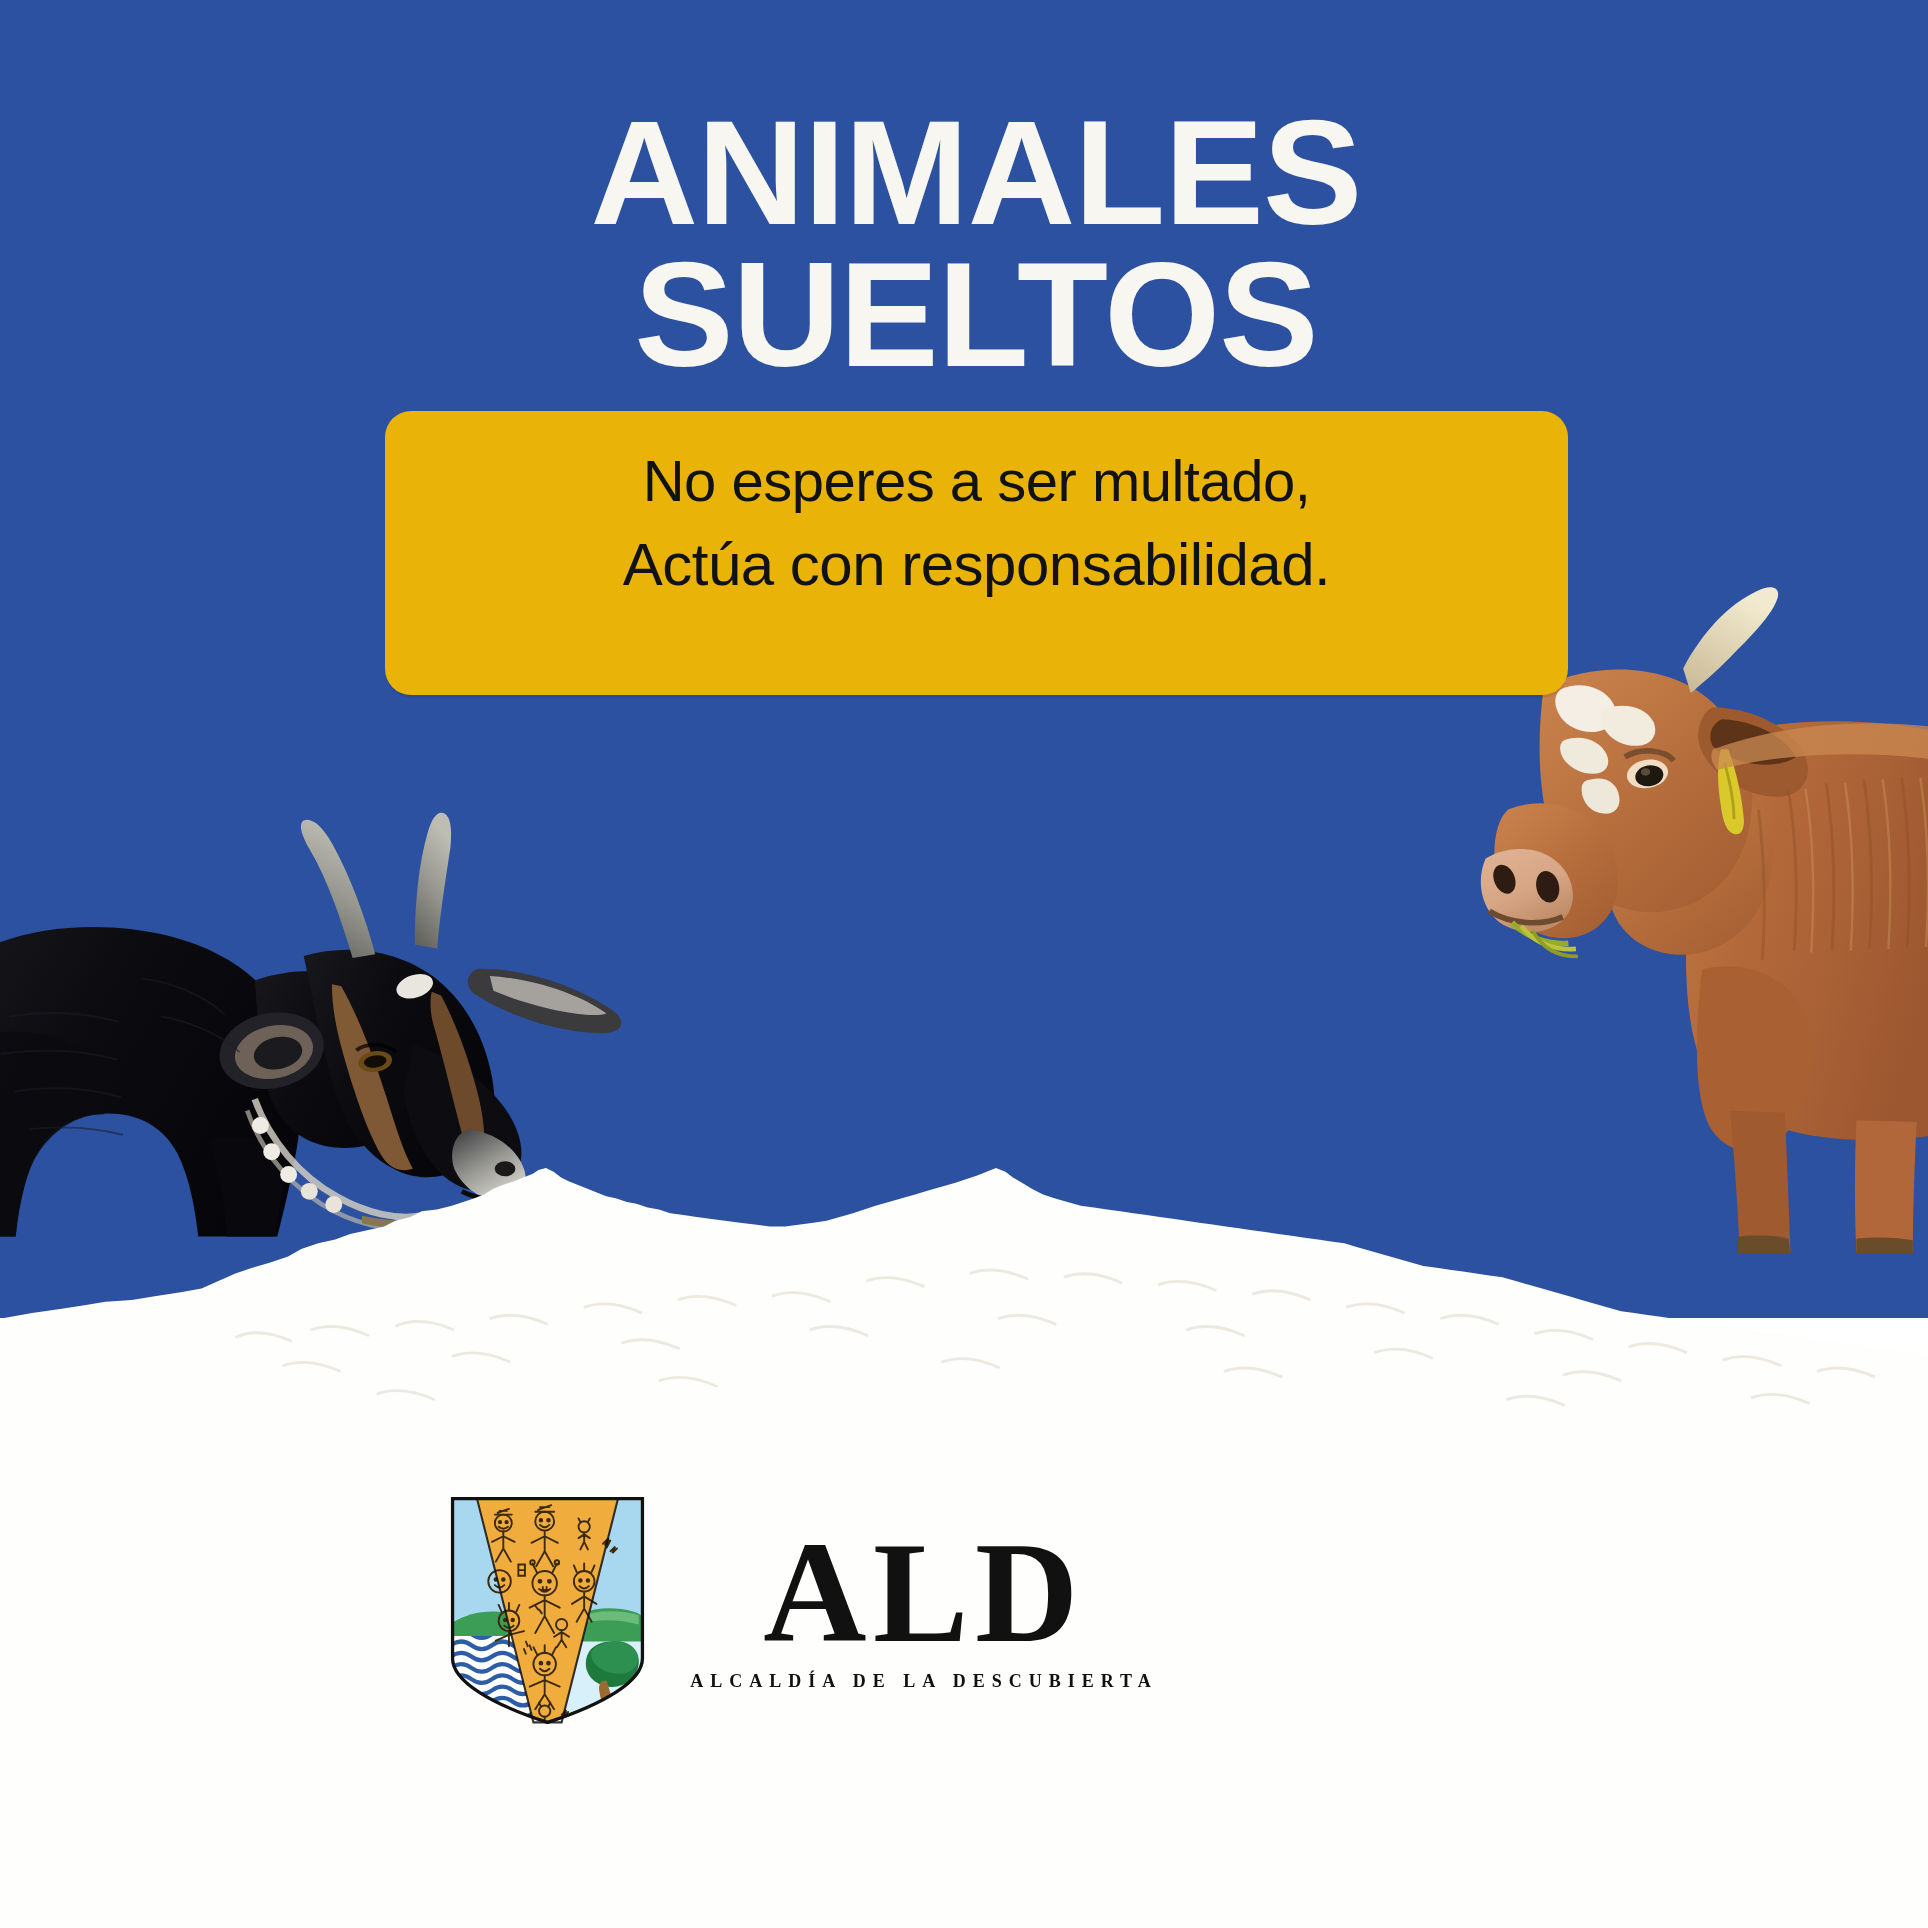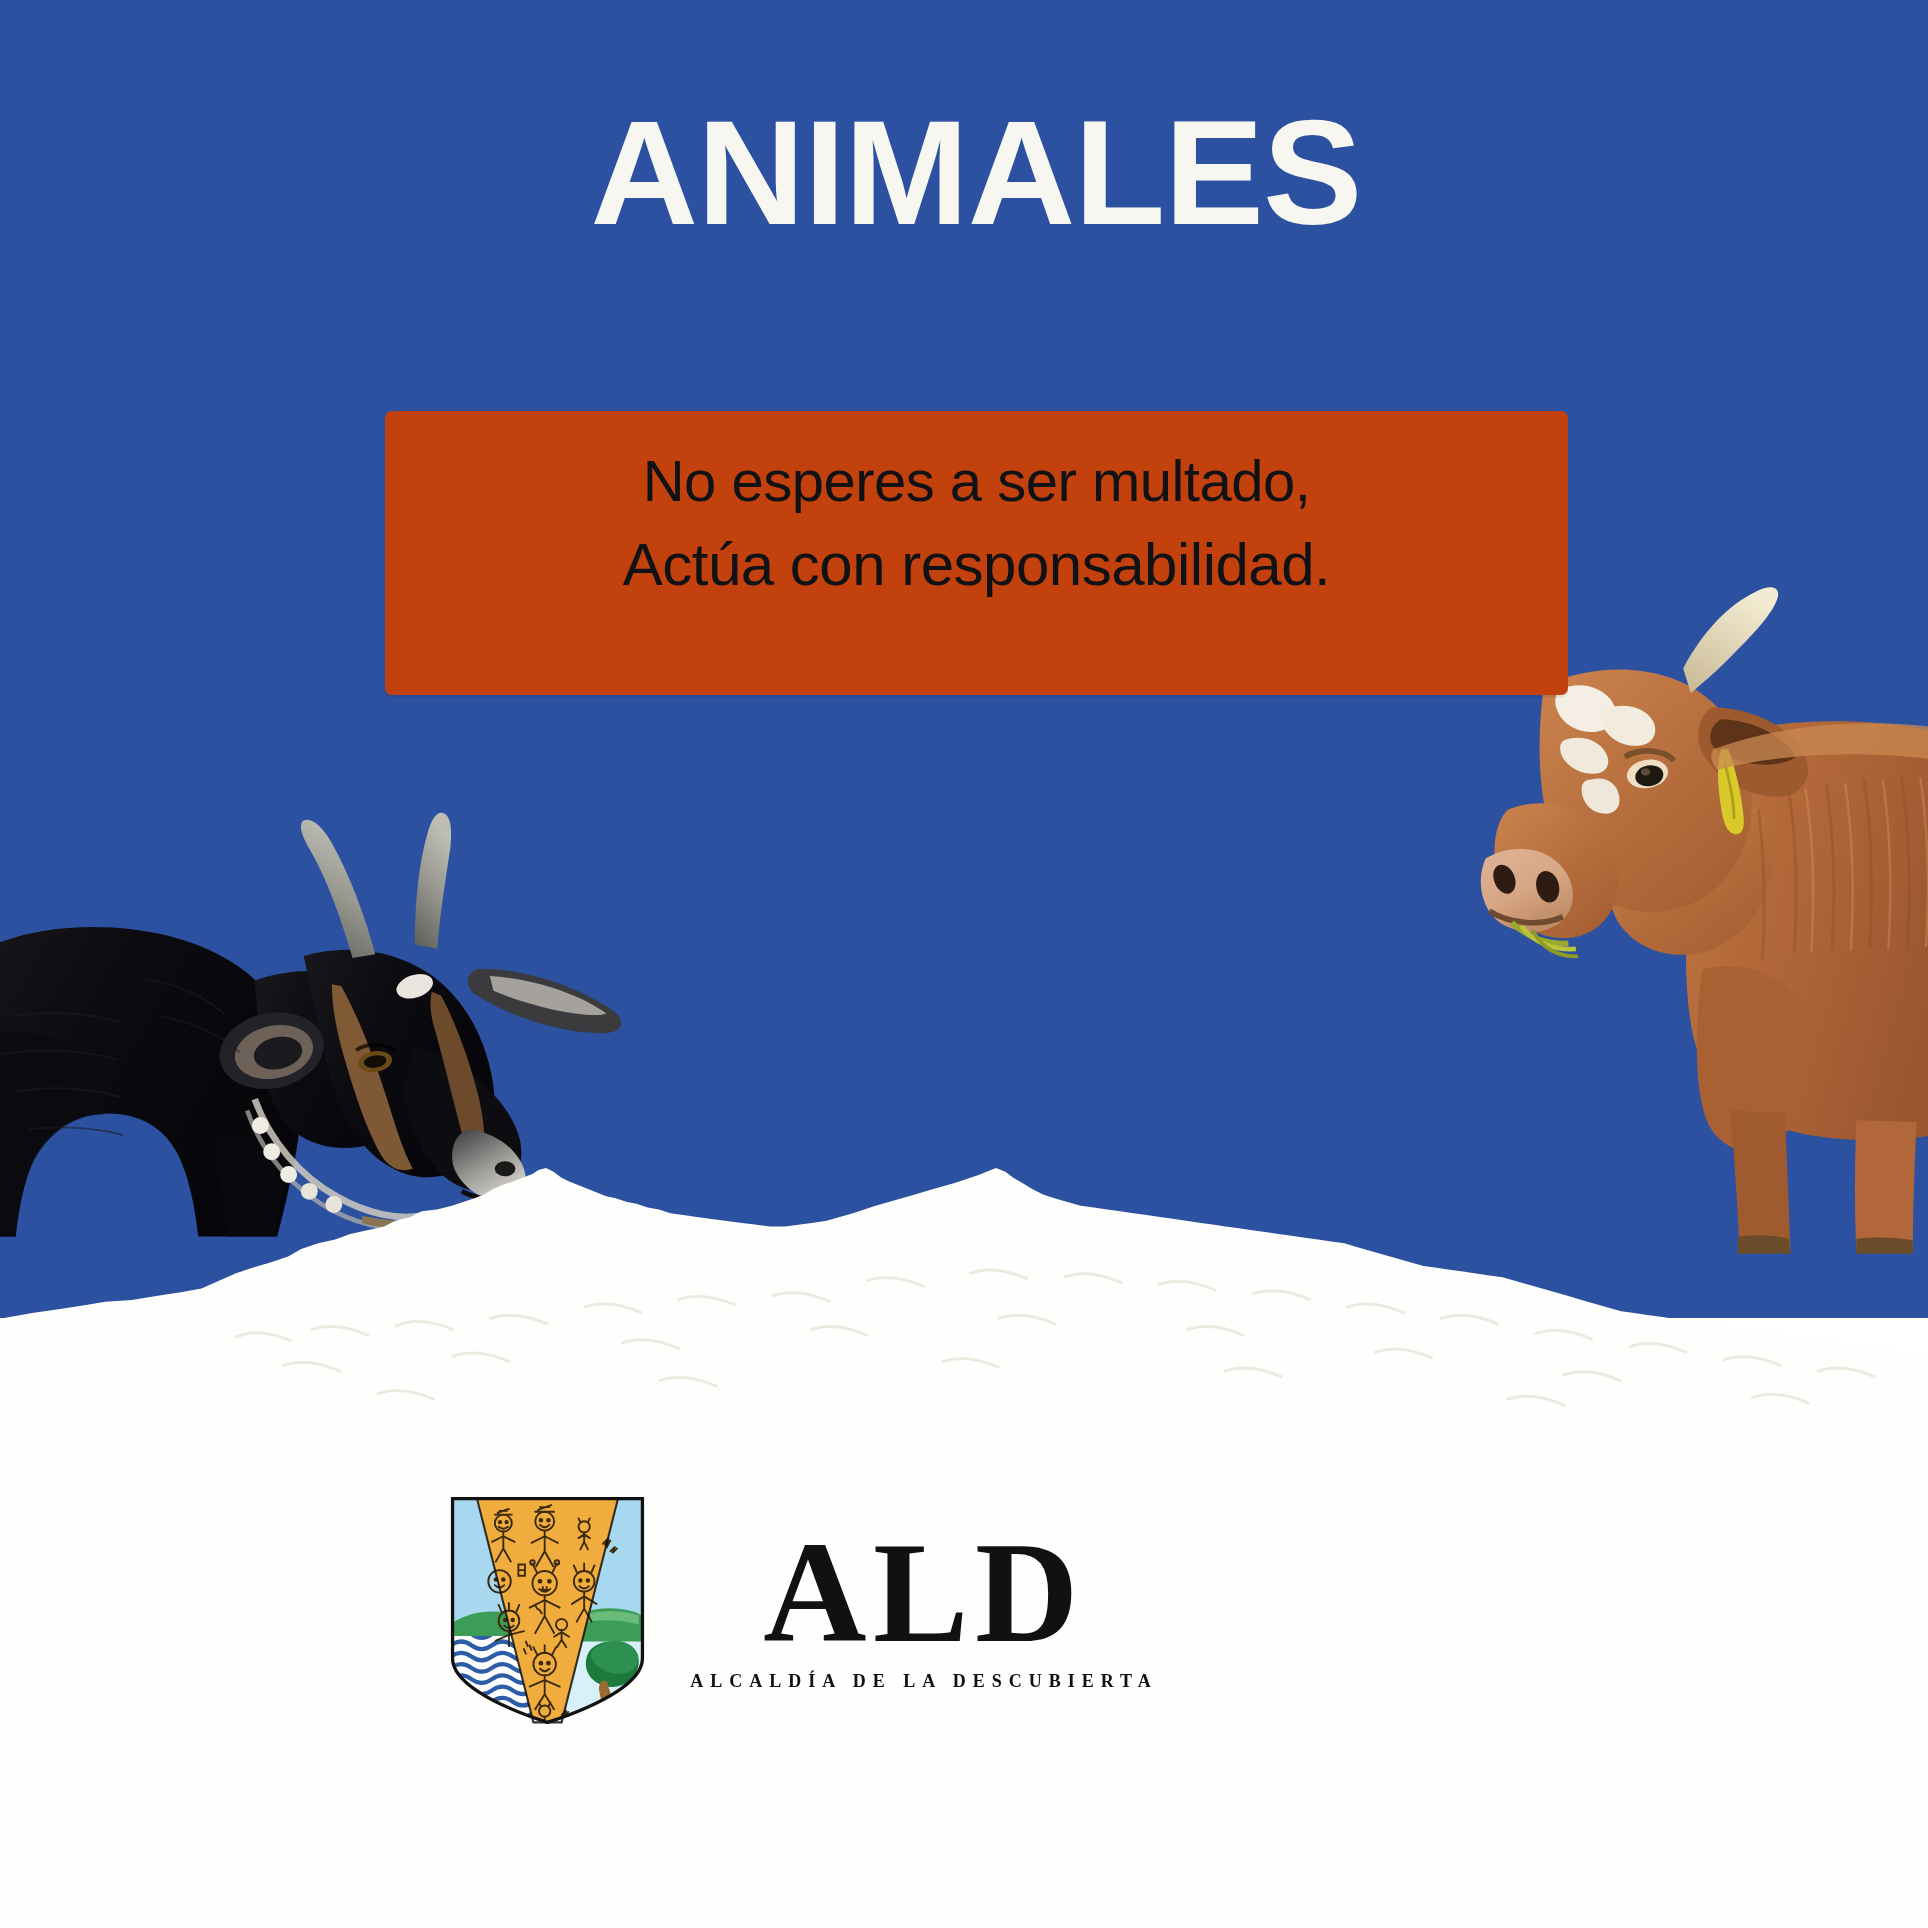--- a/index.html
+++ b/index.html
@@ -35,22 +35,22 @@
     letter-spacing:-0.9px;
     z-index:30;
     padding-left:24px;
   }
   .headline .l2 { display:block; }
   
   .badge {
     position:absolute;
     left:385px; top:411px;
     width:1183px; height:284px;
-    background:#c2410c;
-    border-radius:7px;
+    background:#eab308;
+    border-radius:26px;
     z-index:26;
     box-shadow:0 2.8px 0 rgba(0,0,0,.07);
   }
   .badge-inner {
     position:absolute; left:0; top:0;
     width:100%; height:100%;
     display:flex; flex-direction:column;
     align-items:center; justify-content:flex-start;
     padding-top:36px;
   }
@@ -325,20 +325,21 @@
         <path d="M398 278 C 406 330, 408 392, 404 452"></path>
         <path d="M440 272 C 448 326, 450 388, 446 450"></path>
         <path d="M480 268 C 488 322, 490 386, 486 448"></path>
         <path d="M520 266 C 528 320, 530 384, 526 446"></path>
       </g>
     </svg>
   </div>
 
   <div class="headline">
     <span>ANIMALES</span>
+    <span class="l2">SUELTOS</span>
   </div>
 
   <div class="badge">
     <div class="badge-inner">
       <div class="badge-l1">No esperes a ser multado,</div>
       <div class="badge-l2">Actúa con responsabilidad.</div>
     </div>
   </div>
 
   <div class="ground">

